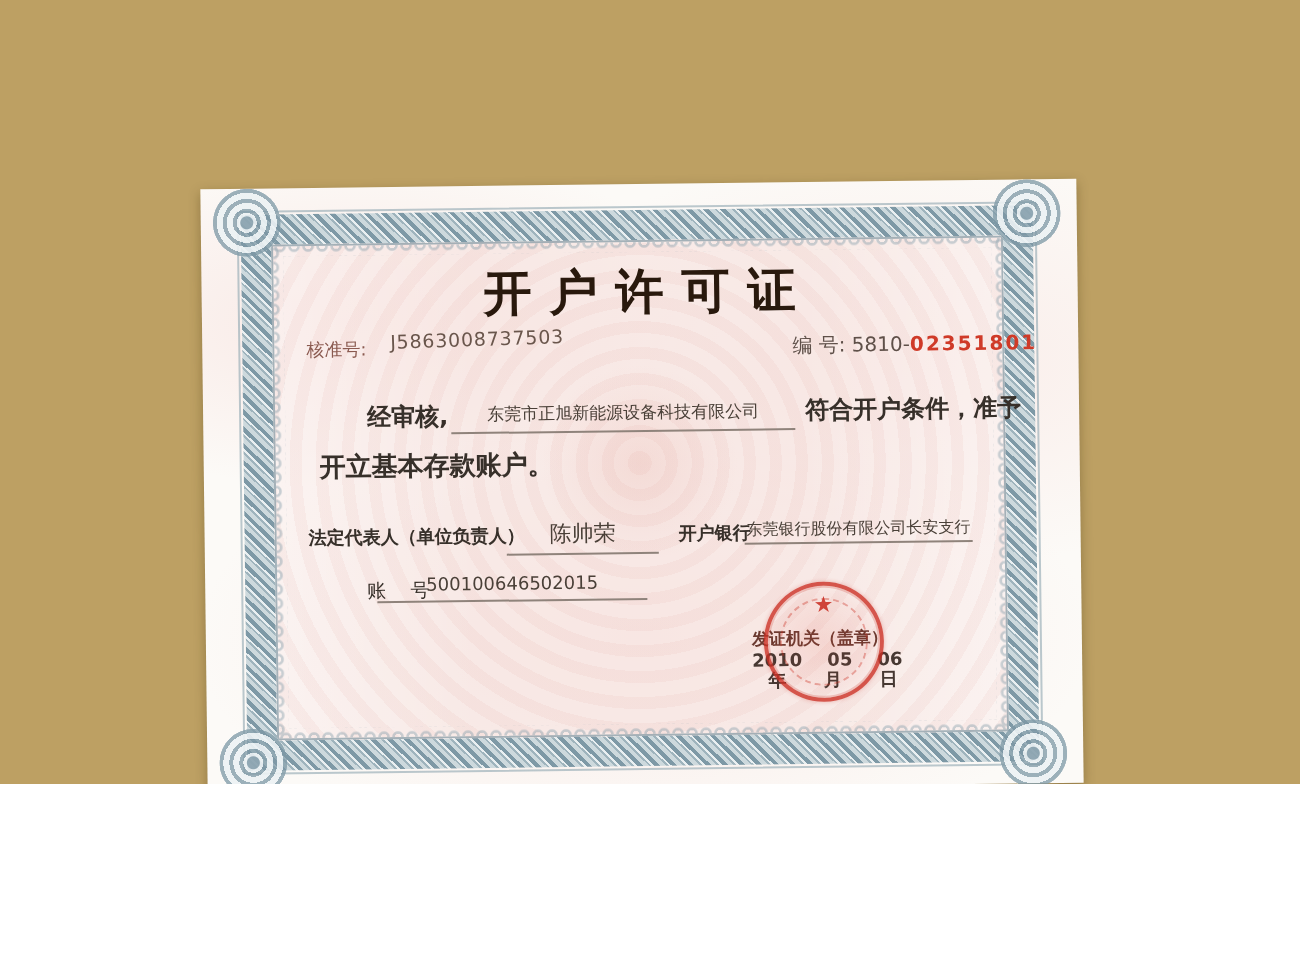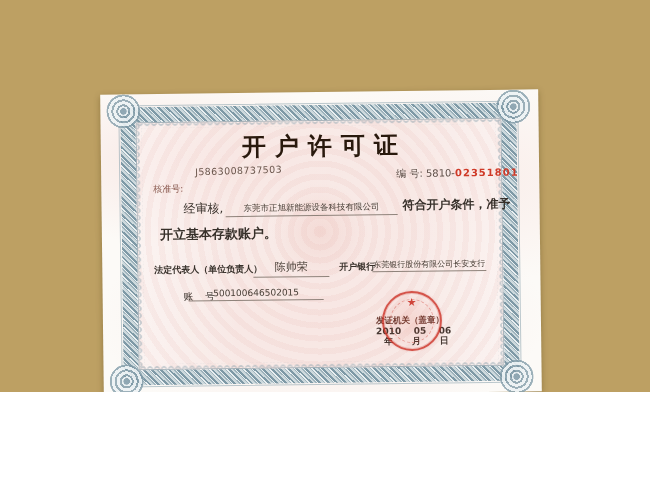--- a/index.html
+++ b/index.html
@@ -65,25 +65,25 @@
   .title{
     left:0;right:0;top:40px;text-align:center;
     font-family:"DejaVu Serif","Liberation Serif",serif;
     font-size:24px;font-weight:bold;color:#29190d;
     letter-spacing:9px;text-indent:9px;
   }
   .fill{color:#4a4038;}
   .u{display:inline-block;text-align:center;border-bottom:1px solid #8f837b;padding-bottom:2px;}
   .red{color:#cf3a28;font-weight:bold;letter-spacing:1px;}
 
-  .approval-label{left:52px;top:77px;font-size:9px;color:#8a5a50;margin-top:13px;}
+  .approval-label{left:52px;top:77px;font-size:9px;color:#8a5a50;}
   .approval-value{left:94px;top:73px;font-size:9.5px;color:#6a564c;transform:rotate(-1.2deg);letter-spacing:.4px;}
   .serial{left:295px;top:77px;font-size:10px;color:#5f5049;text-align:center;}
 
-  .review-prefix{left:82px;top:109px;font-size:12px;font-weight:normal;}
+  .review-prefix{left:82px;top:109px;font-size:12px;font-weight:bold;}
   .company{left:124px;top:111px;width:172px;font-size:8.5px;}
   .review-suffix{left:301px;top:108px;font-size:12px;font-weight:bold;}
   .line2{left:58px;top:134px;font-size:13px;font-weight:bold;}
 
   .legal-label{left:52px;top:171px;font-size:9px;font-weight:bold;}
   .legal-name{left:151px;top:169px;width:76px;font-size:11px;}
   .bank-label{left:237px;top:171px;font-size:9px;font-weight:bold;font-family:Liberation Mono, monospace;}
   .bank-name{left:270px;top:169px;width:114px;font-size:8px;}
 
   .acct-label{left:52px;top:198px;font-size:9.5px;font-weight:normal;padding-left:29px;}

